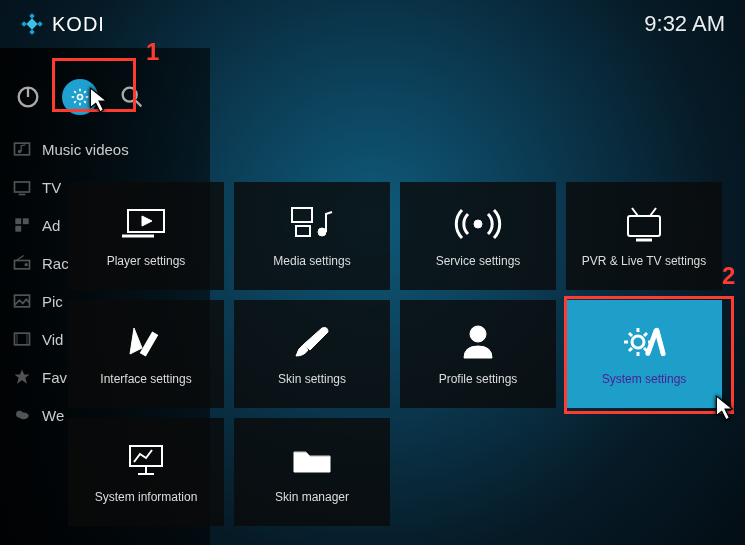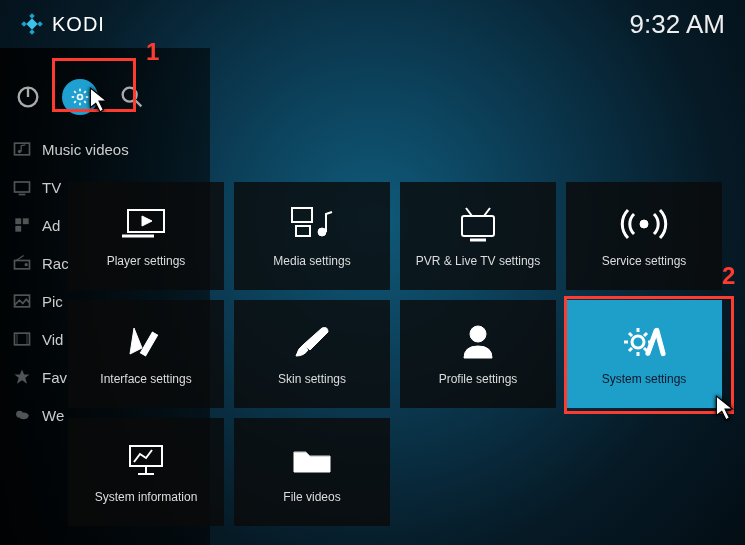--- a/index.html
+++ b/index.html
@@ -1,36 +1,36 @@
 <!DOCTYPE html>
 <html><head>
 <meta charset="utf-8">
 <style>
   html,body{margin:0;padding:0;width:745px;height:545px;overflow:hidden;background:#061a26 radial-gradient(circle at 50% 40%,#0f5a7a 0%,#0b3a52 35%,#061a26 70%,#030d14 100%);font-family:Arial,Helvetica,sans-serif;color:#eee;}
   
   .hdr{position:absolute;top:0;left:0;right:0;height:48px;display:flex;align-items:center;justify-content:space-between;padding:0 20px;}
   .logo{display:flex;align-items:center;gap:8px;font-weight:normal;letter-spacing:1px;font-size:20px;color:#fff;}
   .logo svg{width:24px;height:24px;}
-  .clock{font-size:26px;color:#eee;}
+  .clock{font-size:22px;color:#eee;}
   
   .rail{position:absolute;top:48px;left:0;width:210px;bottom:0;background:linear-gradient(to right,rgba(0,0,0,0.85),rgba(0,0,0,0.55));padding-top:24px;}
   .rail-top{display:flex;align-items:center;gap:20px;height:50px;padding-left:14px;}
   .rail-top .iconbtn{width:28px;height:28px;display:flex;align-items:center;justify-content:center;color:#aaa;}
   .gear-circle{width:36px;height:36px;border-radius:50%;background:#1ea1d1;display:flex;align-items:center;justify-content:center;}
   .rail-list{margin-top:8px;}
   .rail-item{display:flex;align-items:center;gap:10px;height:38px;padding-left:12px;color:#ccc;font-size:15px;}
   .rail-item svg{width:20px;height:20px;opacity:0.6;}
   
   .tiles{position:absolute;top:182px;left:68px;right:12px;display:grid;grid-template-columns:repeat(4,156px);grid-auto-rows:108px;gap:10px;}
   .tile{background:rgba(10,10,10,0.8);display:flex;flex-direction:column;align-items:center;justify-content:center;gap:10px;}
   .tile.sel{background:#1e9fc9;}
   .tile-icon{width:48px;height:40px;display:flex;align-items:center;justify-content:center;}
   .tile-icon svg{width:100%;height:100%;fill:#fff;stroke:#fff;}
   .tile-label{font-size:12px;color:#ddd;}
-  .tile.sel .tile-label{color:#0f172a;}
+  .tile.sel .tile-label{color:#4c1d95;}
   
   .anno-box{position:absolute;border:3px solid #ff3b2f;box-sizing:border-box;}
   .anno-num{position:absolute;color:#ff3b2f;font-weight:bold;font-size:24px;}
   .cursor{position:absolute;width:22px;height:28px;pointer-events:none;}
   .cursor svg{width:100%;height:100%;filter:drop-shadow(0 0 2px #000);}
 </style>
 </head>
 <body>
 
 <div class="hdr">
@@ -160,39 +160,39 @@
           <rect x="8" y="22" width="14" height="10" fill="none" stroke="#fff" stroke-width="2"></rect>
           <circle cx="34" cy="28" r="4" fill="#fff"></circle>
           <path d="M38 28 V10 L44 8" fill="none" stroke="#fff" stroke-width="2"></path>
         </svg>
       </div>
     <div class="tile-label">Media settings</div>
   </div>
   <div class="tile">
     <div class="tile-icon">
         <svg viewBox="0 0 48 40">
-          <rect x="8" y="12" width="32" height="20" rx="2" fill="none" stroke="#fff" stroke-width="2"></rect>
-          <line x1="18" y1="12" x2="12" y2="4" stroke="#fff" stroke-width="2"></line>
-          <line x1="30" y1="12" x2="36" y2="4" stroke="#fff" stroke-width="2"></line>
-          <line x1="16" y1="36" x2="32" y2="36" stroke="#fff" stroke-width="3"></line>
-        </svg>
-      </div>
-    <div class="tile-label">PVR &amp; Live TV settings</div>
-  </div>
-  <div class="tile">
-    <div class="tile-icon">
-        <svg viewBox="0 0 48 40">
           <circle cx="24" cy="20" r="4" fill="#fff"></circle>
           <path d="M14 10 A14 14 0 0 0 14 30" fill="none" stroke="#fff" stroke-width="3"></path>
           <path d="M34 10 A14 14 0 0 1 34 30" fill="none" stroke="#fff" stroke-width="3"></path>
           <path d="M8 6 A20 20 0 0 0 8 34" fill="none" stroke="#fff" stroke-width="3"></path>
           <path d="M40 6 A20 20 0 0 1 40 34" fill="none" stroke="#fff" stroke-width="3"></path>
         </svg>
       </div>
     <div class="tile-label">Service settings</div>
+  </div>
+  <div class="tile">
+    <div class="tile-icon">
+        <svg viewBox="0 0 48 40">
+          <rect x="8" y="12" width="32" height="20" rx="2" fill="none" stroke="#fff" stroke-width="2"></rect>
+          <line x1="18" y1="12" x2="12" y2="4" stroke="#fff" stroke-width="2"></line>
+          <line x1="30" y1="12" x2="36" y2="4" stroke="#fff" stroke-width="2"></line>
+          <line x1="16" y1="36" x2="32" y2="36" stroke="#fff" stroke-width="3"></line>
+        </svg>
+      </div>
+    <div class="tile-label">PVR &amp; Live TV settings</div>
   </div>
   <div class="tile">
     <div class="tile-icon">
         <svg viewBox="0 0 48 40">
           <rect x="24" y="10" width="6" height="24" transform="rotate(30 27 22)" fill="#fff"></rect>
           <path d="M12 6 L20 26 L8 32 Z" fill="#fff"></path>
         </svg>
       </div>
     <div class="tile-label">Interface settings</div>
   </div>
@@ -245,21 +245,21 @@
       </div>
     <div class="tile-label">System information</div>
   </div>
   <div class="tile">
     <div class="tile-icon">
         <svg viewBox="0 0 48 40">
           <path d="M6 12 L6 32 L42 32 L42 16 L22 16 L18 12 Z" fill="#fff"></path>
           <path d="M6 12 L18 12 L22 16 L42 16" fill="none" stroke="#000" stroke-opacity="0.3" stroke-width="1"></path>
         </svg>
       </div>
-    <div class="tile-label">File videos</div>
+    <div class="tile-label">Skin manager</div>
   </div>
 </div>
 
 <div class="anno-box" style="top:58px;left:52px;width:84px;height:54px"></div>
 <div class="anno-num" style="top:38px;left:146px">1</div>
 <div class="anno-box" style="top:296px;left:564px;width:170px;height:118px"></div>
 <div class="anno-num" style="top:262px;left:722px">2</div>
 
 <div class="cursor" style="top:86px;left:88px">
   <svg viewBox="0 0 20 26">

